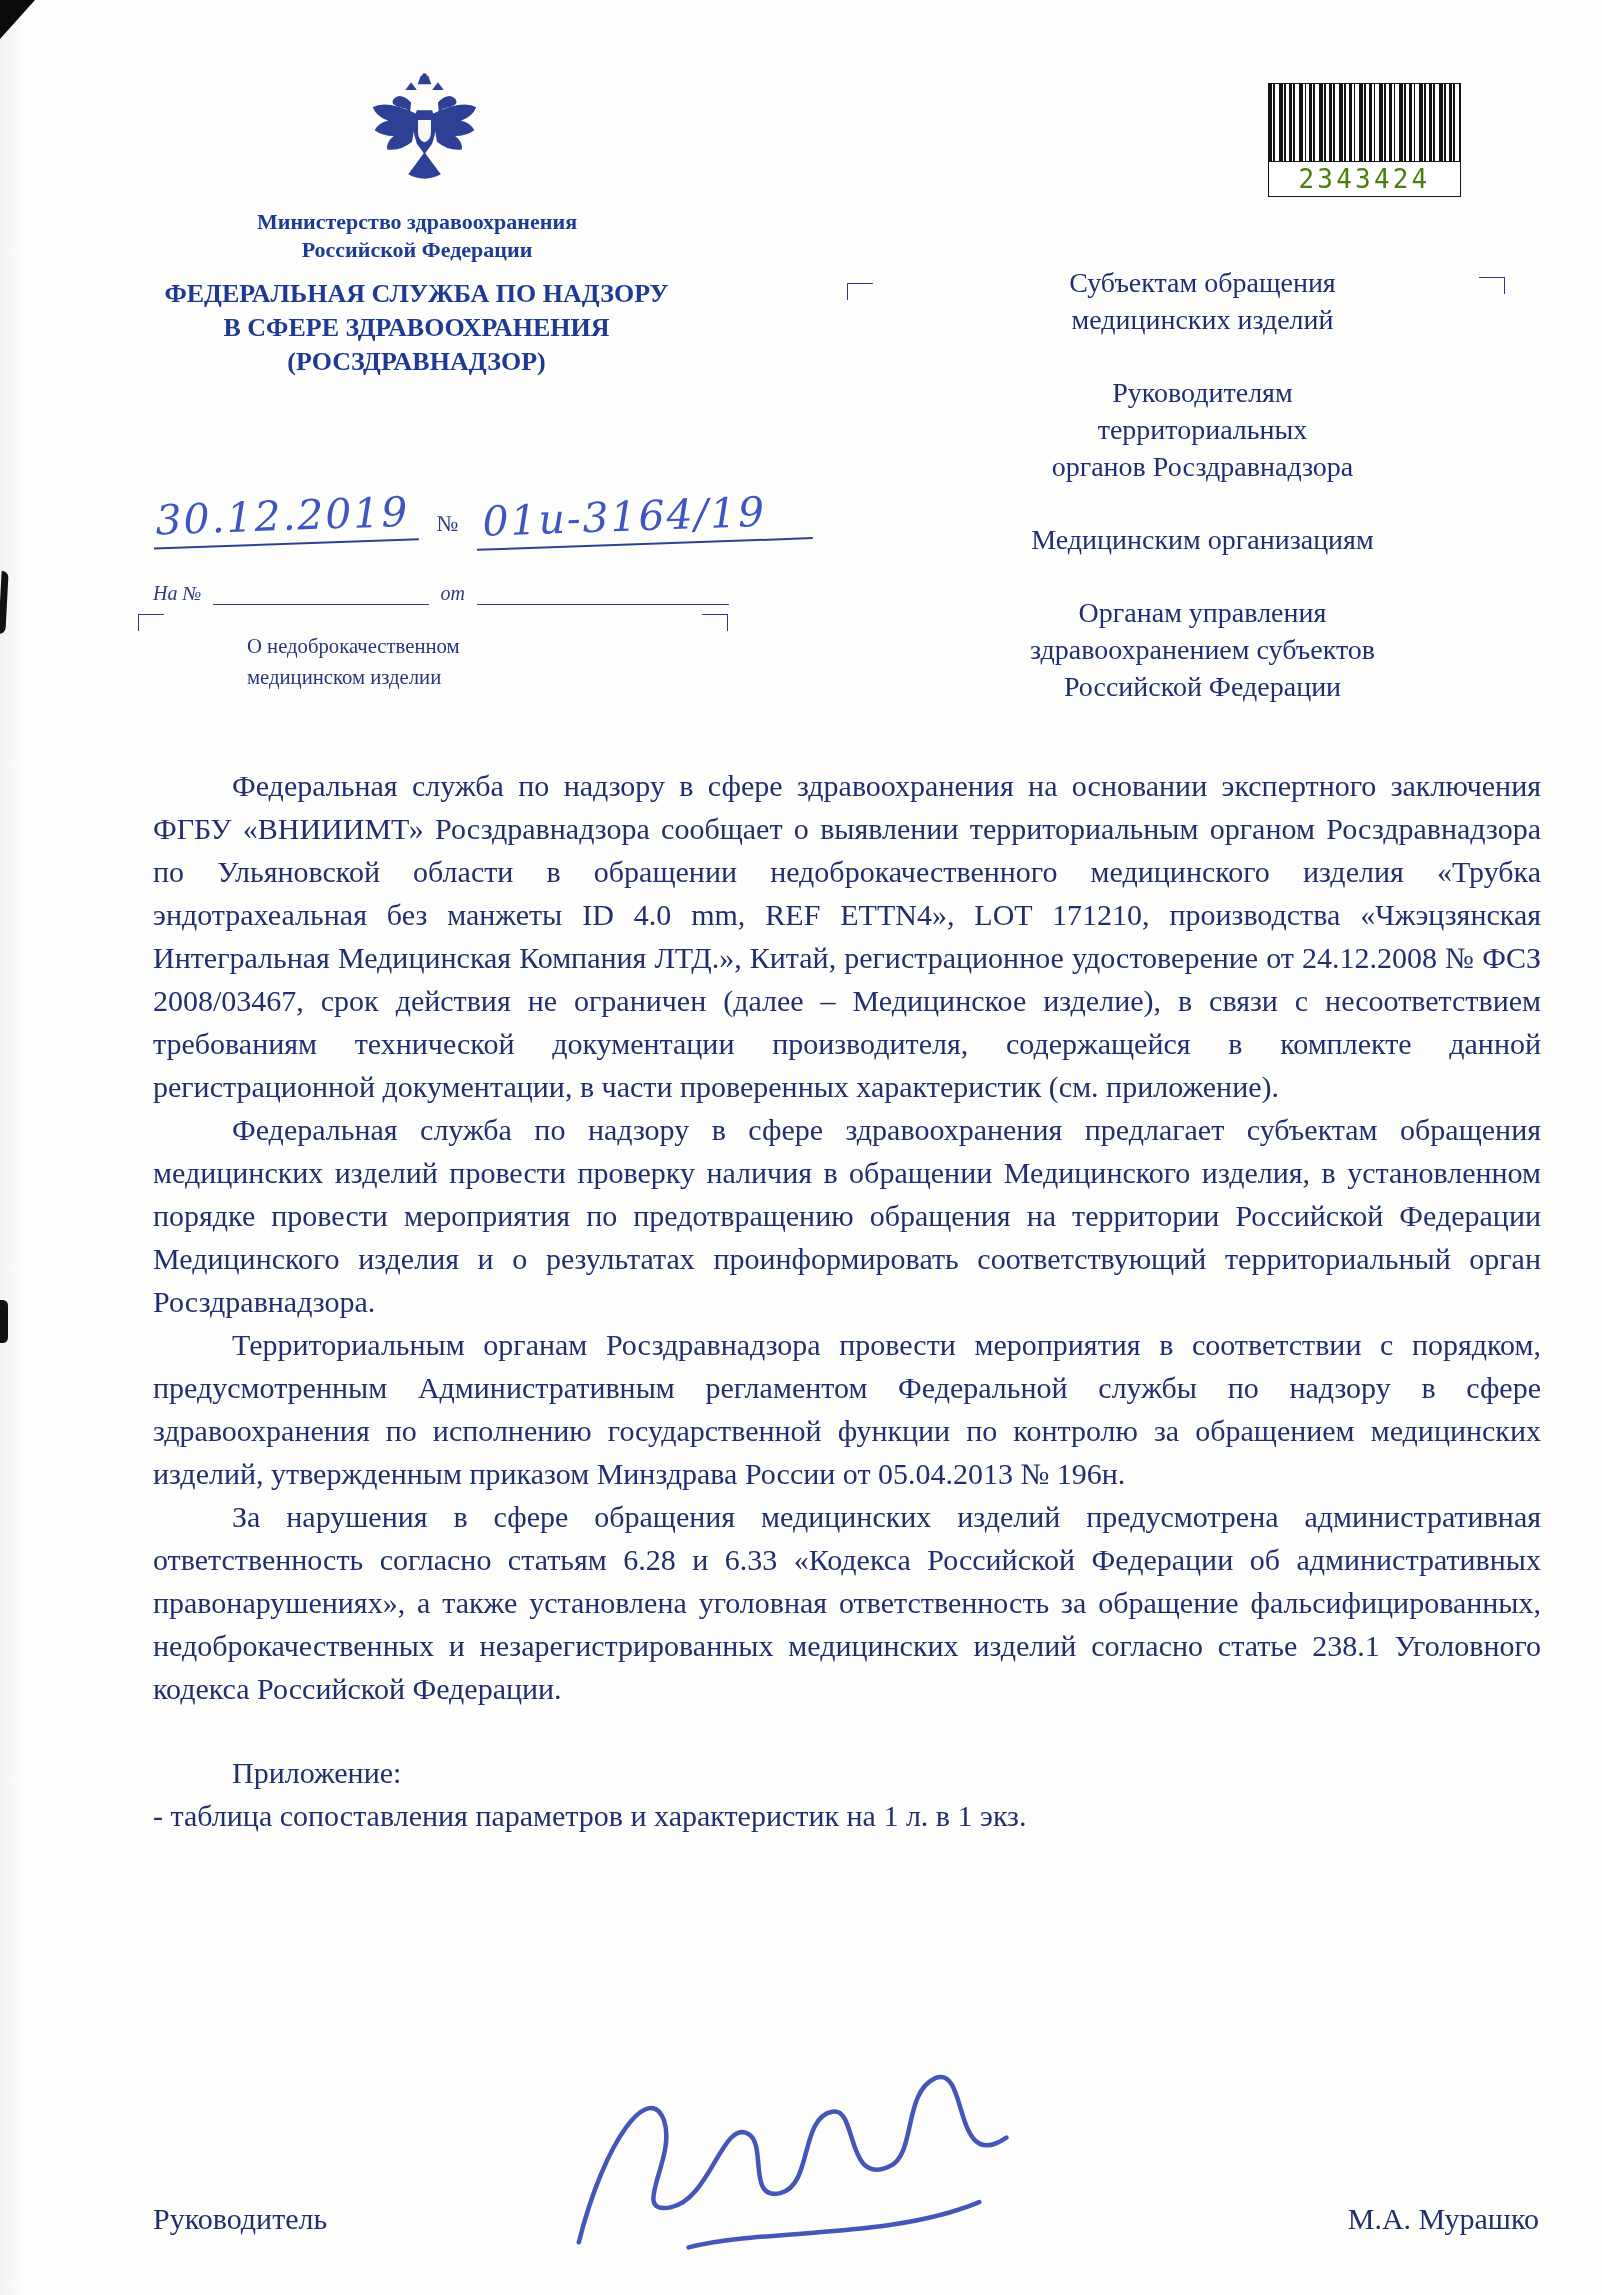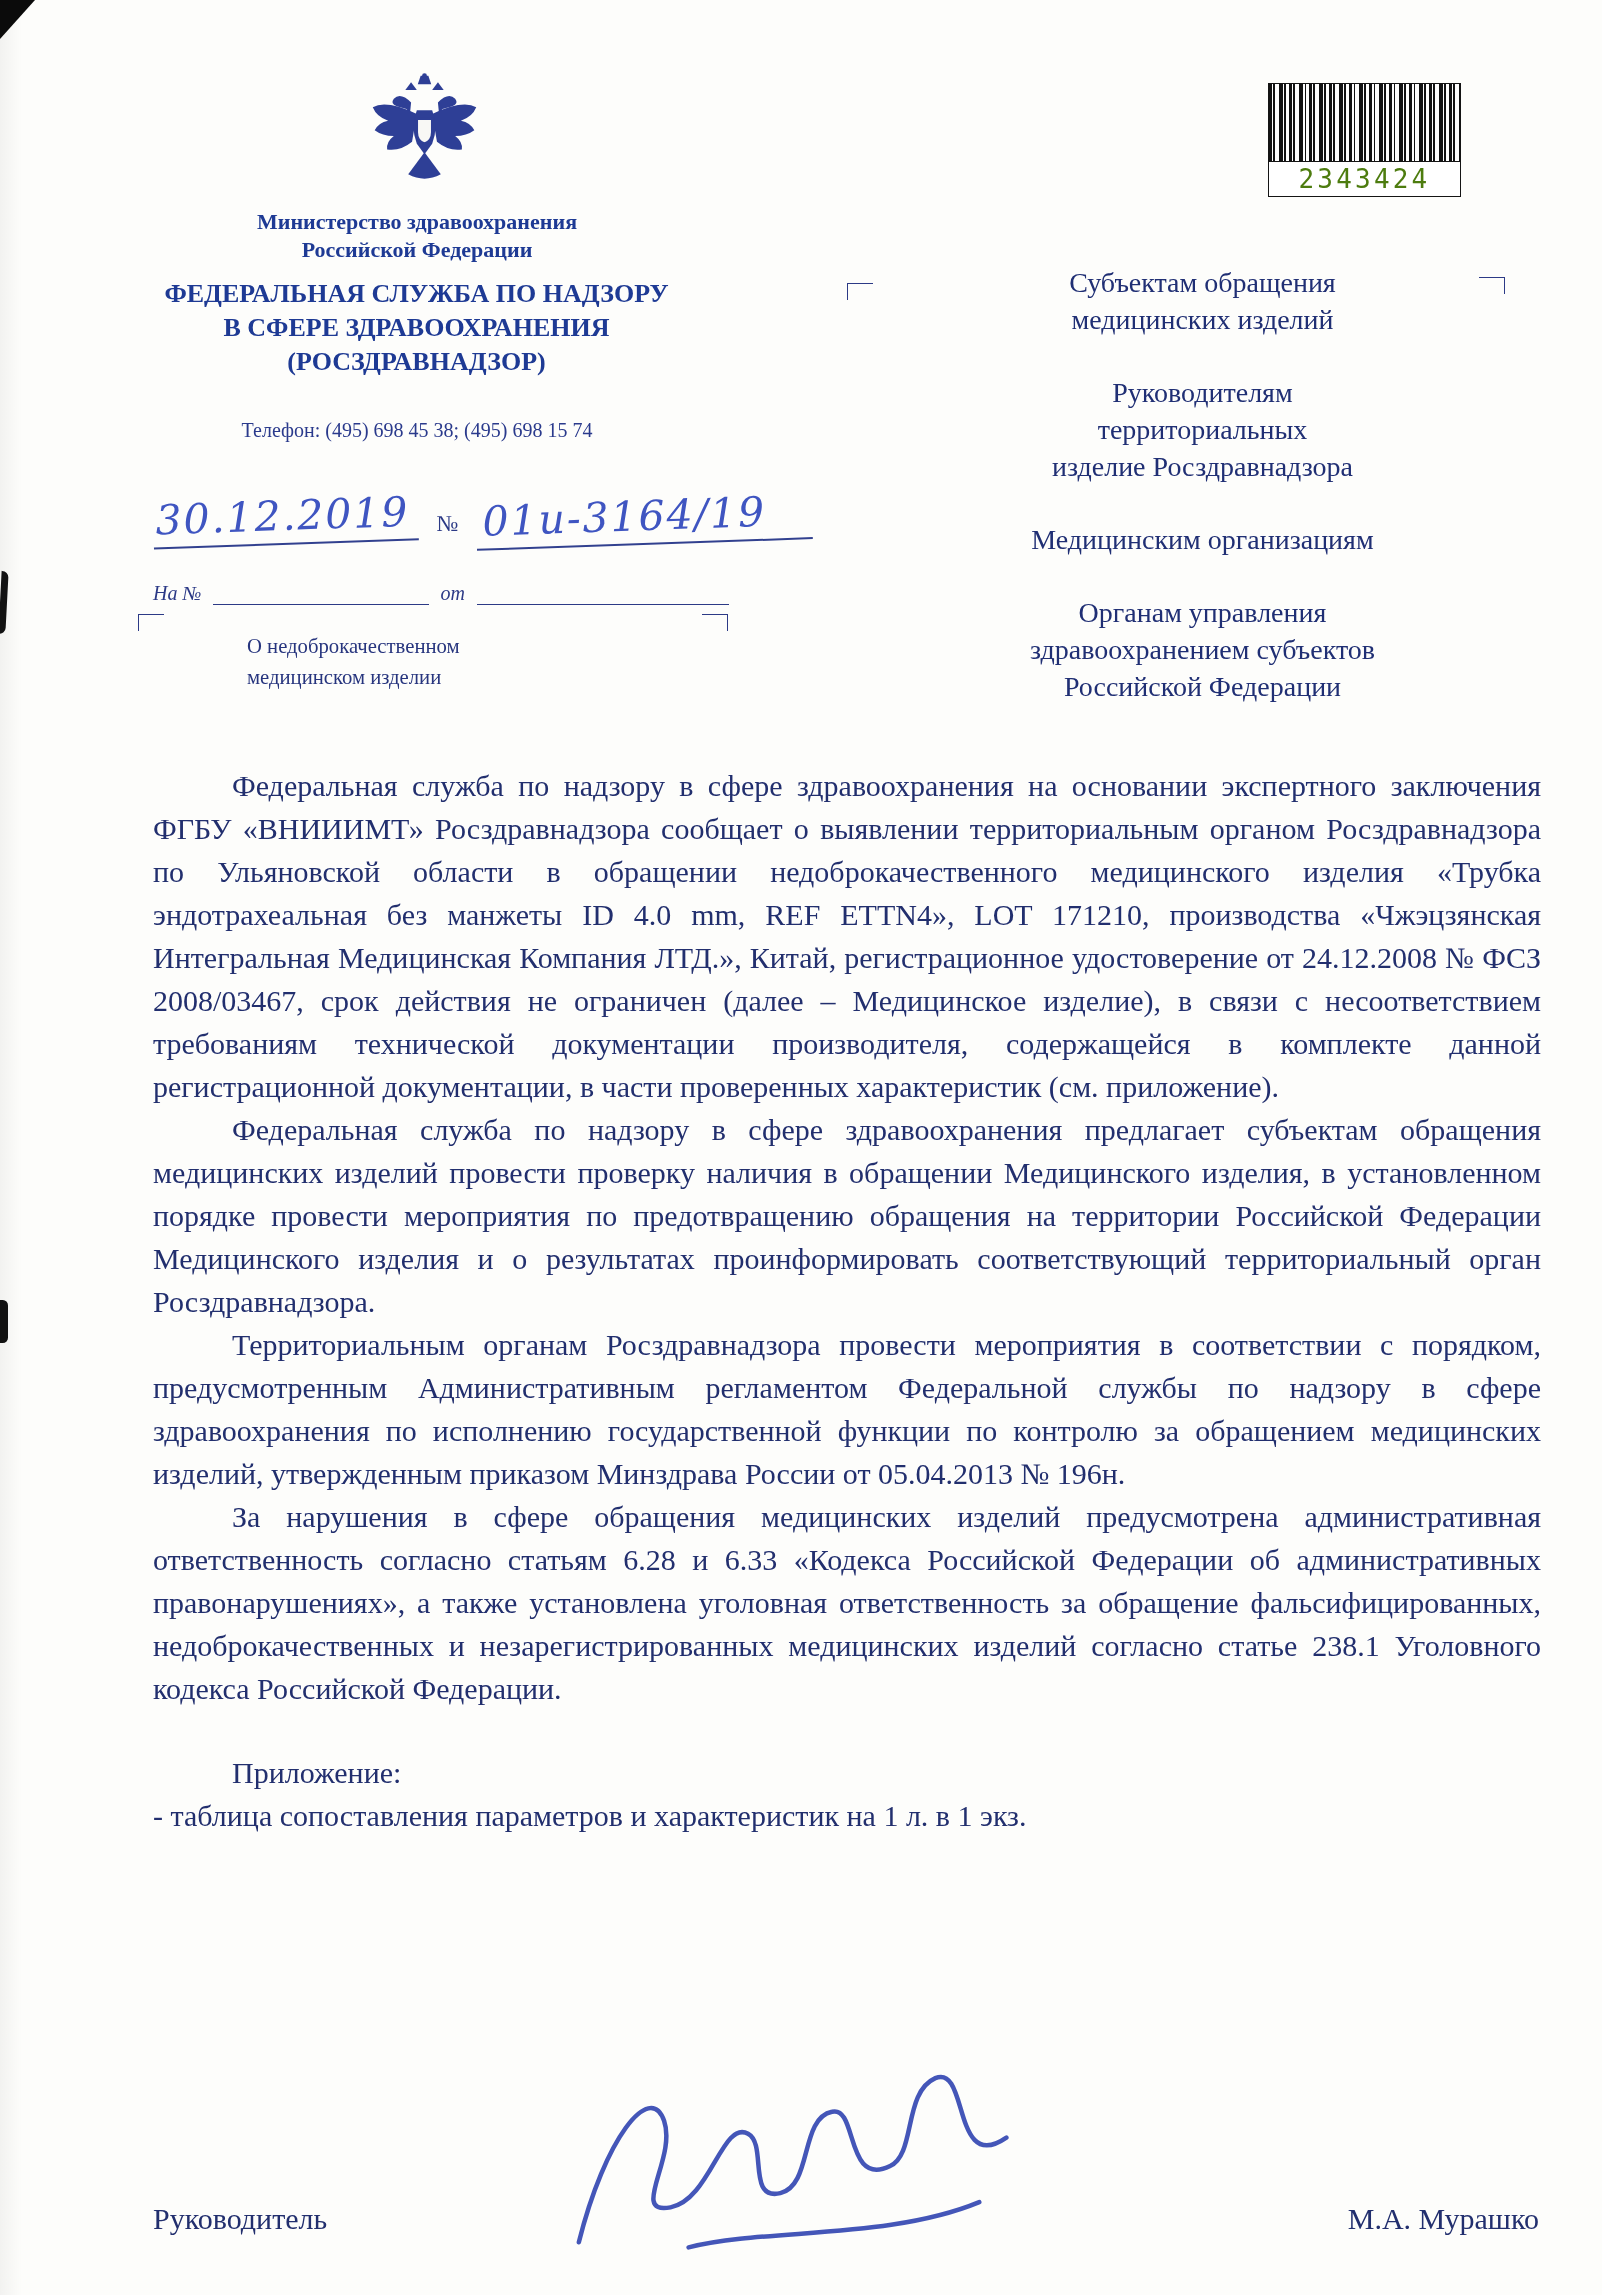--- a/index.html
+++ b/index.html
@@ -114,21 +114,20 @@
       </g>
     </svg>
   </div>
 
   <div class="ministry ml">Министерство здравоохранения
 Российской Федерации</div>
   <div class="service ml">ФЕДЕРАЛЬНАЯ СЛУЖБА ПО НАДЗОРУ
 В СФЕРЕ ЗДРАВООХРАНЕНИЯ
 (РОСЗДРАВНАДЗОР)</div>
   <div class="contact">
-    <div>Телефон: (495) 698 45 38; (495) 698 15 74</div>
   </div>
 
   <div class="dateline">
     <span class="hw hw-date">30.12.2019</span>
     <span class="no-sign">№</span>
     <span class="hw hw-number">01и-3164/19</span>
   </div>
 
   <div class="refline">
     <span>На №</span>
@@ -148,21 +147,21 @@
   <div class="barcode">
     <div class="bars"></div>
     <div class="barcode-number">2343424</div>
   </div>
 
   <div class="recipients">
     <div class="recipient ml">Субъектам обращения
 медицинских изделий</div>
     <div class="recipient ml">Руководителям
 территориальных
-изделие Росздравнадзора</div>
+органов Росздравнадзора</div>
     <div class="recipient ml">Медицинским организациям</div>
     <div class="recipient ml">Органам управления
 здравоохранением субъектов
 Российской Федерации</div>
   </div>
 
   <div class="body-text">
     <p>Федеральная служба по надзору в сфере здравоохранения на основании экспертного заключения ФГБУ «ВНИИИМТ» Росздравнадзора сообщает о выявлении территориальным органом Росздравнадзора по Ульяновской области в обращении недоброкачественного медицинского изделия «Трубка эндотрахеальная без манжеты ID 4.0 mm, REF ETTN4», LOT 171210, производства «Чжэцзянская Интегральная Медицинская Компания ЛТД.», Китай, регистрационное удостоверение от 24.12.2008 № ФСЗ 2008/03467, срок действия не ограничен (далее – Медицинское изделие), в связи с несоответствием требованиям технической документации производителя, содержащейся в комплекте данной регистрационной документации, в части проверенных характеристик (см. приложение).</p>
     <p>Федеральная служба по надзору в сфере здравоохранения предлагает субъектам обращения медицинских изделий провести проверку наличия в обращении Медицинского изделия, в установленном порядке провести мероприятия по предотвращению обращения на территории Российской Федерации Медицинского изделия и о результатах проинформировать соответствующий территориальный орган Росздравнадзора.</p>
     <p>Территориальным органам Росздравнадзора провести мероприятия в соответствии с порядком, предусмотренным Административным регламентом Федеральной службы по надзору в сфере здравоохранения по исполнению государственной функции по контролю за обращением медицинских изделий, утвержденным приказом Минздрава России от 05.04.2013 № 196н.</p>

